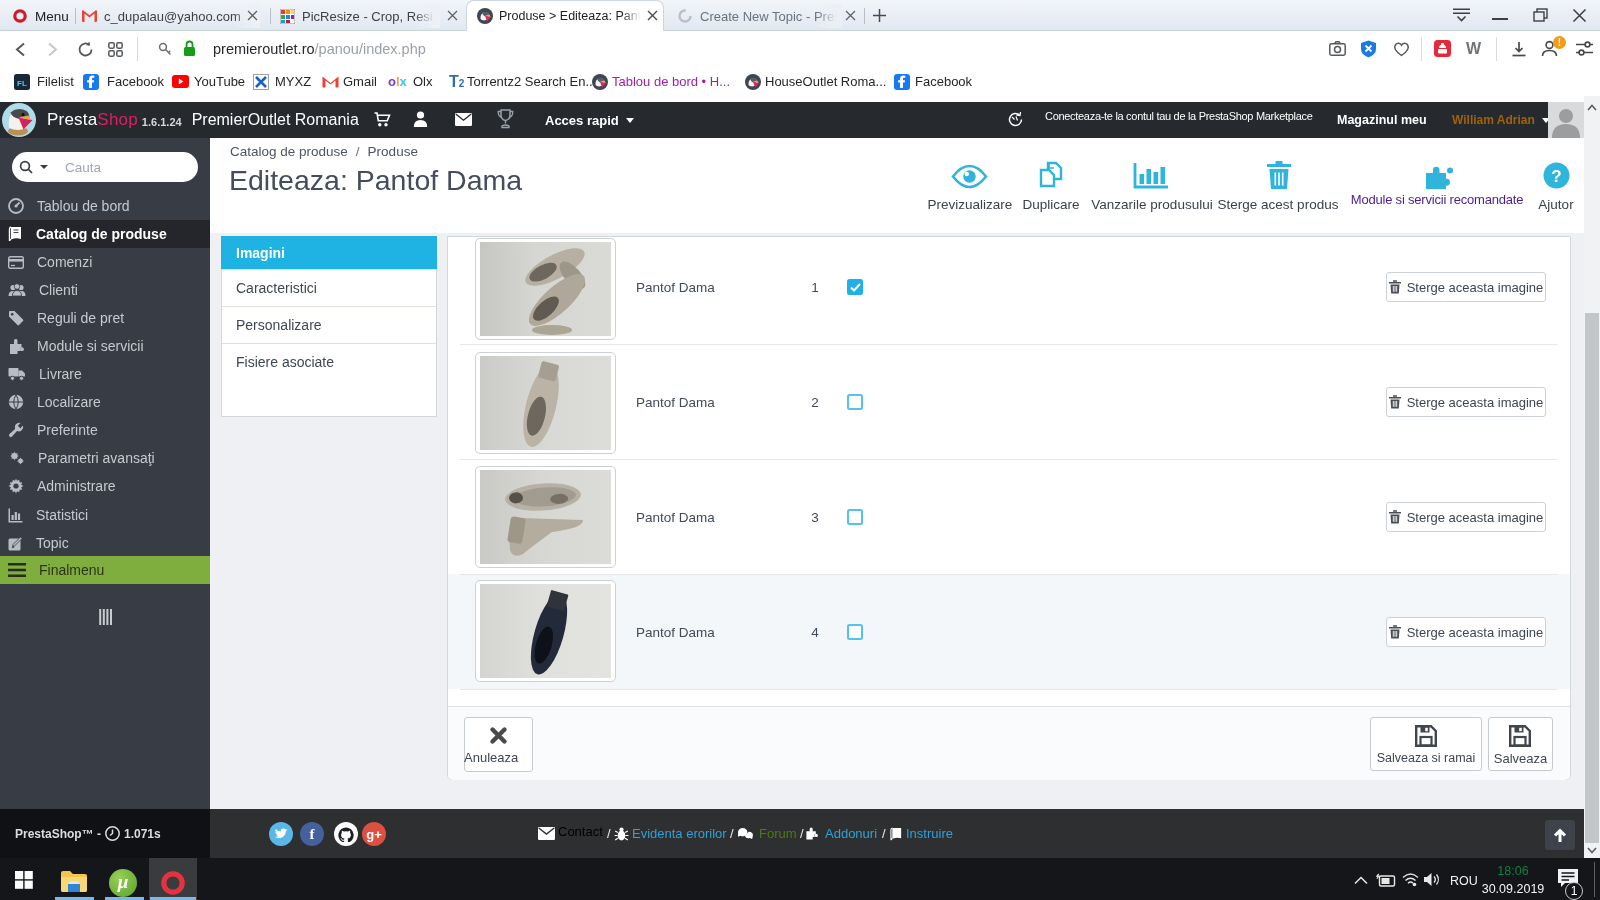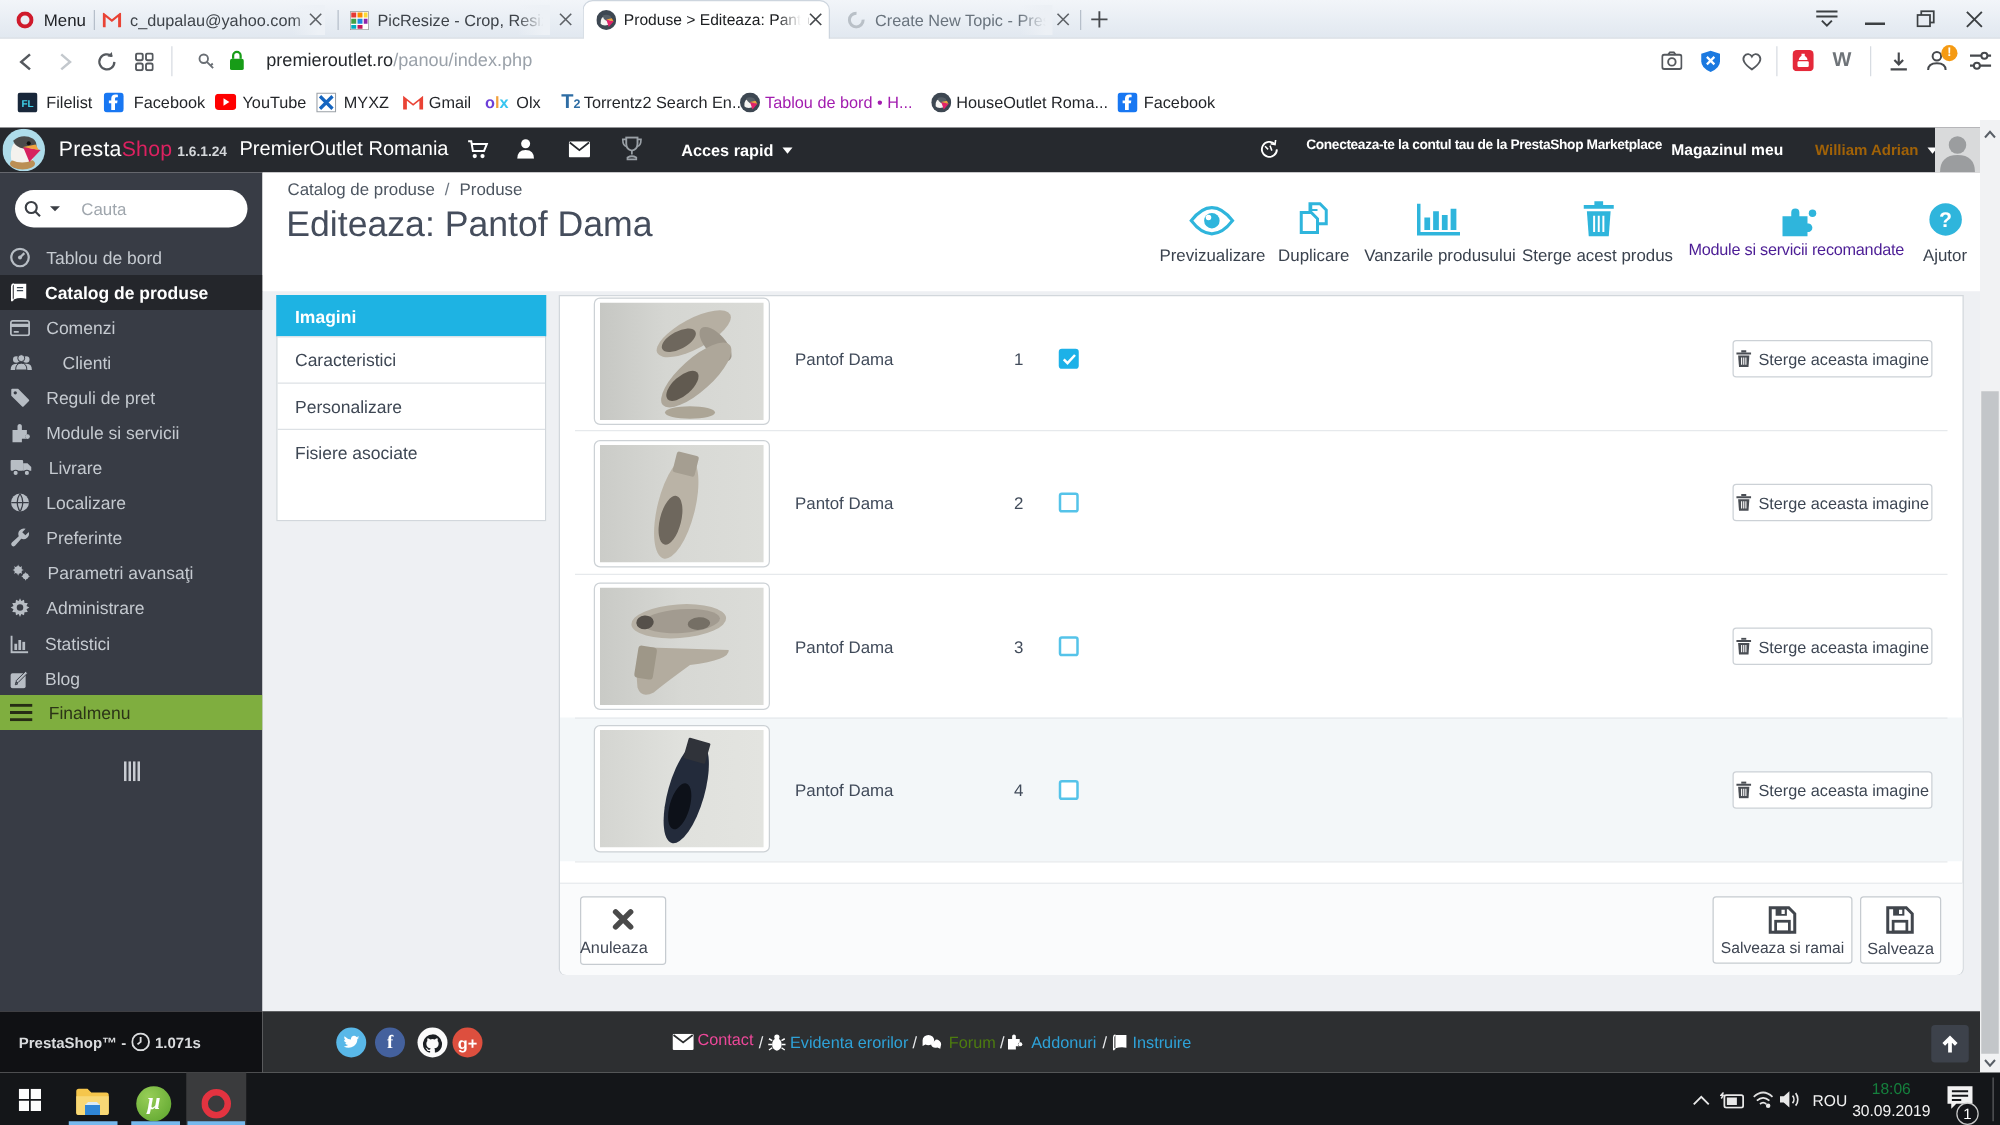--- a/index.html
+++ b/index.html
@@ -271,21 +271,21 @@
       <path d="M8.5 11.5 V14.5 M5 17 Q8.5 15 12 17 L12 18.5 H5Z" stroke="#9aa0a6" stroke-width="1.4" fill="none"></path>
     </svg>
 <div class="a c" style="left:545px;top:102px;height:36px;color:#fff;font-size:13px;font-weight:700">Acces rapid<span style="display:inline-block;margin-left:7px;width:0;height:0;border-left:4.5px solid transparent;border-right:4.5px solid transparent;border-top:5px solid #fff"></span></div>
 <svg class="a" style="left:1007px;top:111px" width="17" height="17" viewBox="0 0 17 17">
       <g stroke="#fff" stroke-width="1.5" fill="none">
         <path d="M14.5 8.5 a6 6 0 1 1 -1.8 -4.3"></path>
         <path d="M13.5 1 L13 4.6 L9.5 4" stroke-width="1.3"></path>
         <path d="M5 6 l2.5 2.5 M9 5.5 l1.5 4" stroke-width="1.2"></path>
       </g>
     </svg>
-<div class="a c" style="left:1045px;top:102px;height:28px;color:#fff;font-size:11px;font-weight:700;letter-spacing:-0.3px">Conecteaza-te la contul tau de la PrestaShop Marketplace</div>
+<div class="a c" style="left:1045px;top:102px;height:28px;color:#fff;font-size:11px;font-weight:400;letter-spacing:-0.3px">Conecteaza-te la contul tau de la PrestaShop Marketplace</div>
 <div class="a c" style="left:1337px;top:102px;height:36px;color:#fff;font-size:12.5px;font-weight:700">Magazinul meu</div>
 <div class="a c" style="left:1452px;top:102px;height:36px;color:#a16207;font-size:12px;font-weight:700">William Adrian<span style="display:inline-block;margin-left:7px;width:0;height:0;border-left:4.5px solid transparent;border-right:4.5px solid transparent;border-top:5px solid #fff"></span></div>
 <div class="a" style="left:1548px;top:102px;width:36px;height:36px;background:#d9dadb">
       <svg width="36" height="36" viewBox="0 0 36 36">
         <circle cx="18" cy="14" r="7" fill="#9b9d9f"></circle>
         <path d="M4 36 Q4 22 18 22 Q32 22 32 36 Z" fill="#9b9d9f"></path>
       </svg>
     </div>
 
 <div class="a" style="left:0;top:138px;width:210px;height:671px;background:#383c45"></div>
@@ -325,21 +325,21 @@
       <span style="margin-left:13px;font-size:14px;color:#c5cad0">Comenzi</span>
     </div>
 <div class="a c" style="left:8px;top:276px;height:28px">
       <svg width="18" height="14" viewBox="0 0 18 14">
         <circle cx="5" cy="4.5" r="2.6" fill="#b7bdc4"></circle>
         <circle cx="13" cy="4.5" r="2.6" fill="#b7bdc4"></circle>
         <circle cx="9" cy="3.5" r="2.8" fill="#b7bdc4" stroke="#383c45" stroke-width="0.8"></circle>
         <path d="M0.5 13 Q0.5 8 5 8 Q7 8 8 9 Q9 8 11 8 Q13 8 13.5 8 Q17.5 8 17.5 13 Z" fill="#b7bdc4"></path>
         <path d="M4.5 13 Q4.5 7.5 9 7.5 Q13.5 7.5 13.5 13 Z" fill="#b7bdc4" stroke="#383c45" stroke-width="0.8"></path>
       </svg>
-      <span style="margin-left:24px;font-size:14px;color:#c5cad0">Clienti</span>
+      <span style="margin-left:13px;font-size:14px;color:#c5cad0">Clienti</span>
     </div>
 <div class="a c" style="left:8px;top:304px;height:28px">
       <svg width="16" height="16" viewBox="0 0 16 16">
         <path d="M1 6.5 V1.8 A0.8 0.8 0 0 1 1.8 1 H6.5 L15 9.5 A1 1 0 0 1 15 11 L11 15 A1 1 0 0 1 9.5 15 Z" fill="#b7bdc4"></path>
         <circle cx="4.2" cy="4.2" r="1.3" fill="#383c45"></circle>
       </svg>
       <span style="margin-left:13px;font-size:14px;color:#c5cad0">Reguli de pret</span>
     </div>
 <div class="a c" style="left:8px;top:332px;height:28px">
       <svg width="16" height="16" viewBox="0 0 16 16">
@@ -396,21 +396,21 @@
         <rect x="6.7" y="4" width="2.2" height="8" fill="#b7bdc4"></rect>
         <rect x="9.9" y="5.5" width="2.2" height="6.5" fill="#b7bdc4"></rect>
       </svg>
       <span style="margin-left:13px;font-size:14px;color:#c5cad0">Statistici</span>
     </div>
 <div class="a c" style="left:8px;top:529px;height:28px">
       <svg width="15" height="15" viewBox="0 0 15 15">
         <rect x="0.5" y="2.5" width="12" height="12" rx="1.5" fill="#b7bdc4"></rect>
         <path d="M5 10.5 L6.5 10 L14 2.5 L12.5 1 L5 8.5 Z M4.2 11.8 L4.8 9.8 L6.2 11.2 Z" fill="#b7bdc4" stroke="#383c45" stroke-width="0.8"></path>
       </svg>
-      <span style="margin-left:13px;font-size:14px;color:#c5cad0">Blog</span>
+      <span style="margin-left:13px;font-size:14px;color:#c5cad0">Topic</span>
     </div>
 <div class="a c" style="left:8px;top:556px;height:28px">
       <svg width="18" height="14" viewBox="0 0 18 14">
         <path d="M0 1.2 H18 M0 7 H18 M0 12.8 H18" stroke="#262d14" stroke-width="2.4"></path>
       </svg>
       <span style="margin-left:13px;font-size:14px;color:#2c3417">Finalmenu</span>
     </div>
 <svg class="a" style="left:99px;top:609px" width="14" height="16" viewBox="0 0 14 16">
       <path d="M1.2 0 V16 M4.8 0 V16 M8.4 0 V16 M12 0 V16" stroke="#c8ccd2" stroke-width="2"></path>
     </svg>
@@ -652,21 +652,21 @@
     </div>
 <div class="a cc" style="left:362px;top:822px;width:24px;height:24px;border-radius:50%;background:#dd4f3e">
       <span style="color:#fff;font-weight:700;font-size:13px">g+</span>
     </div>
 <div class="a c" style="left:538px;top:809px;height:49px">
       <svg width="17" height="13" viewBox="0 0 17 13">
         <rect width="17" height="13" rx="1.2" fill="#fff"></rect>
         <path d="M0.8 1 L8.5 7 L16.2 1" fill="none" stroke="#2d2f31" stroke-width="1.4"></path>
       </svg>
     </div>
-<div class="a c" style="left:558px;top:809px;height:45px;font-size:13px;color:#ec4899;white-space:nowrap">Contact</div>
+<div class="a c" style="left:558px;top:809px;height:45px;font-size:13px;color:#000000;white-space:nowrap">Contact</div>
 <div class="a c" style="left:607px;top:809px;height:49px;font-size:13px;color:#e8eaec;white-space:nowrap">/</div>
 <div class="a c" style="left:614px;top:809px;height:49px">
       <svg width="15" height="16" viewBox="0 0 15 16">
         <ellipse cx="7.5" cy="9.5" rx="3.8" ry="5" fill="#fff"></ellipse>
         <circle cx="7.5" cy="3.6" r="2.1" fill="#fff"></circle>
         <g stroke="#fff" stroke-width="1.2">
           <path d="M3.8 6.5 L1.2 5 M3.6 9.5 H0.6 M3.8 12.2 L1.2 14 M11.2 6.5 L13.8 5 M11.4 9.5 H14.4 M11.2 12.2 L13.8 14"></path>
         </g>
       </svg>
     </div>

